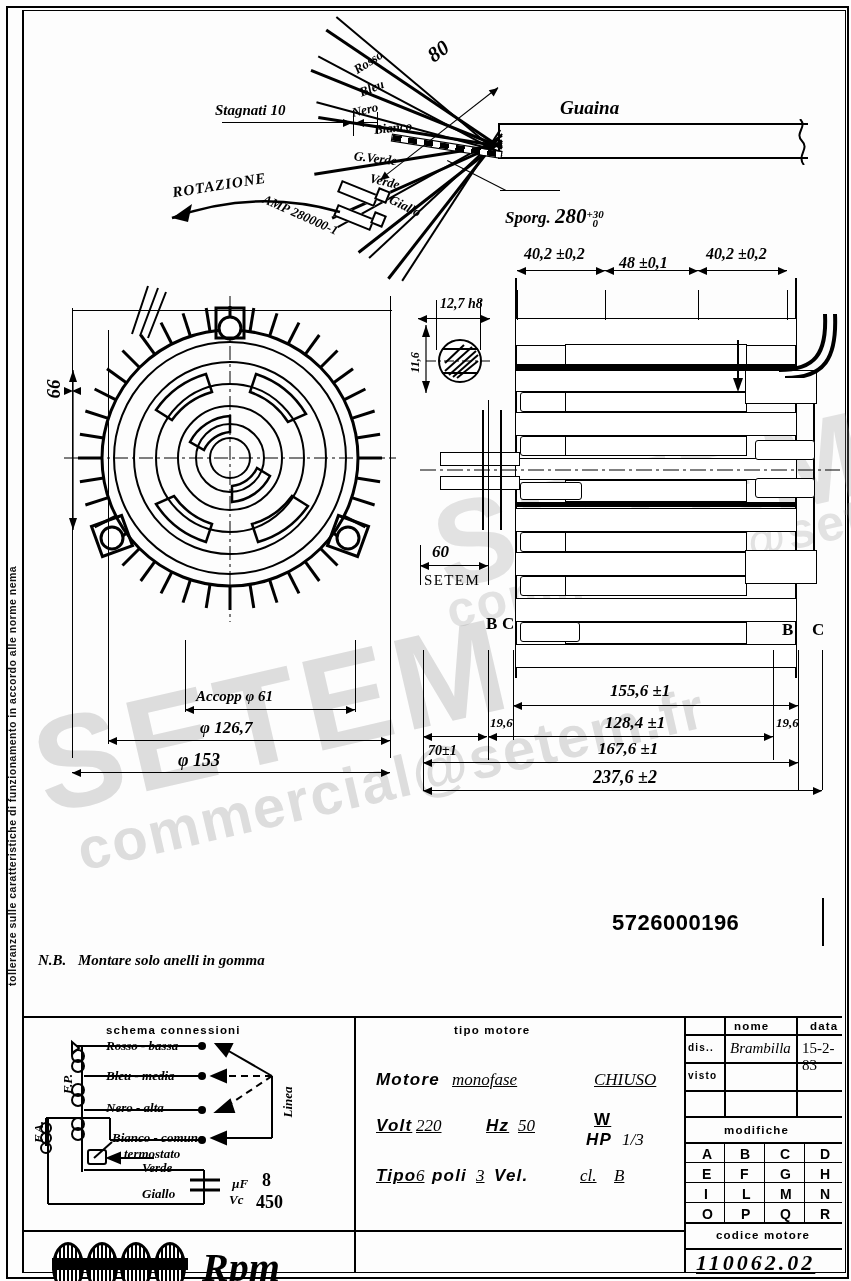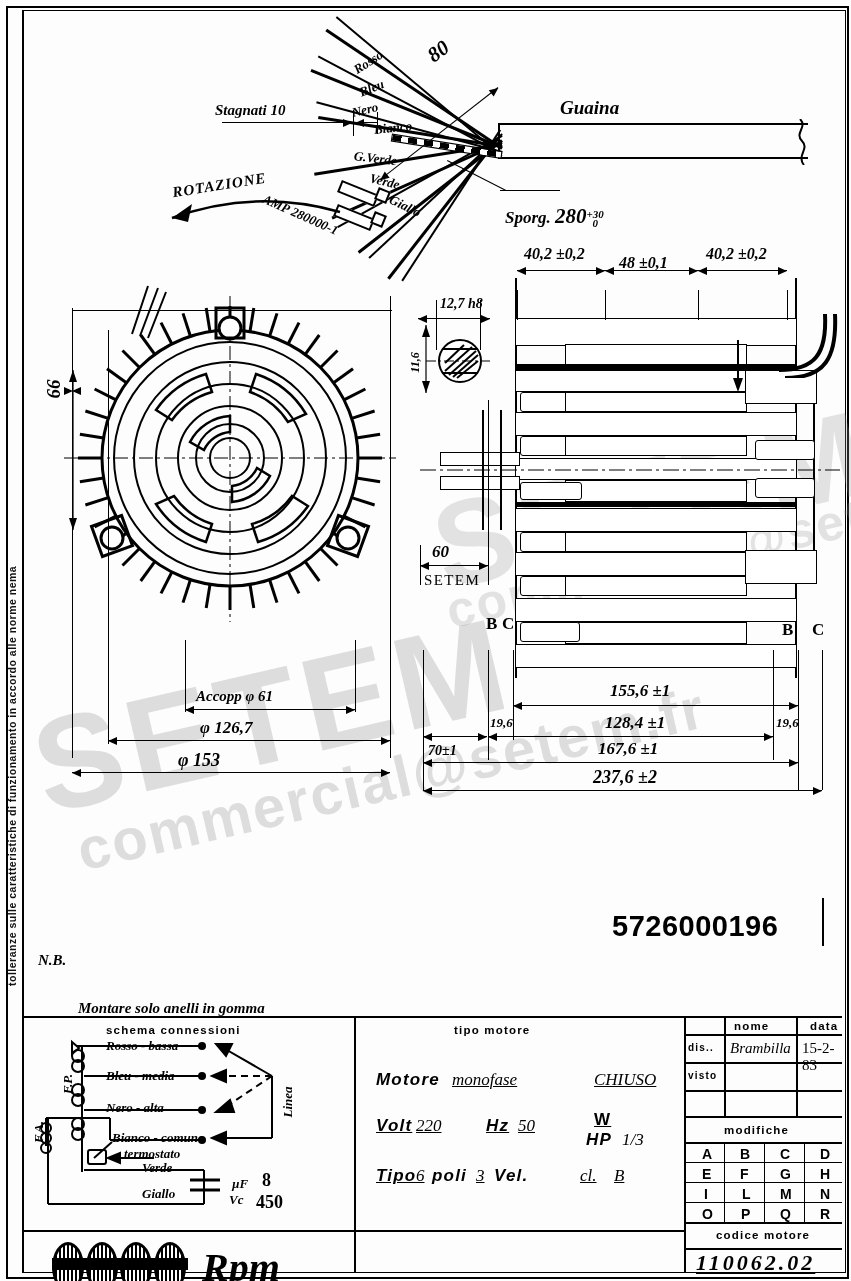--- a/index.html
+++ b/index.html
@@ -72,21 +72,21 @@
   #sect{position:absolute;left:420px;top:260px;width:420px;height:420px;}
   .slab{position:absolute;border:1.6px solid #000;background:#fff;}
   .sfill{position:absolute;background:#000;}
 
   
   #tb{position:absolute;left:24px;top:1016px;width:818px;height:254px;border-top:2px solid #000;}
   .tbl{position:absolute;background:#000;}
   .tbh{position:absolute;font-size:11.5px;font-weight:bold;letter-spacing:1.2px;}
   .tbv{position:absolute;font-family:Liberation Serif, serif;font-style:italic;}
 
-  .partno{position:absolute;left:612px;top:910px;font-size:29px;font-weight:bold;letter-spacing:.5px;}
+  .partno{position:absolute;left:612px;top:910px;font-size:22px;font-weight:bold;letter-spacing:.5px;}
 
   .nb{position:absolute;font-family:"Liberation Serif",serif;font-style:italic;font-weight:bold;}
   .faint{color:#b9b9b9;}
 
   .schem-lbl{position:absolute;font-family:"Liberation Serif",serif;font-style:italic;font-weight:bold;font-size:13px;white-space:nowrap;}
 
   .logo-coil{position:absolute;width:26px;height:44px;border:3px solid #000;border-radius:50%;background:
     repeating-linear-gradient(90deg,#000 0 2px,#fff 2px 4px);}
   .rpm{position:absolute;font-family:"Liberation Serif",serif;font-style:italic;font-weight:bold;font-size:40px;}
 </style>
@@ -406,21 +406,21 @@
   <div class="dim" style="left:423px;top:736px;width:64px;"></div>
   <div class="lbl hand" style="left:428px;top:743px;font-size:14px;">70±1</div>
 
   <div class="dim" style="left:423px;top:790px;width:399px;"></div>
   <div class="lbl hand" style="left:593px;top:767px;font-size:18px;">237,6 ±2</div>
 
   <div class="partno">5726000196</div>
   <div class="ln vln" style="left:822px;top:898px;height:48px;width:2px;"></div>
 
   <div class="nb" style="left:38px;top:952px;font-size:15px;">N.B.</div>
-  <div class="nb" style="left:78px;top:952px;font-size:15px;margin-top:48px;">Montare solo anelli in gomma</div>
+  <div class="nb" style="left:78px;top:952px;font-size:15px;">Montare solo anelli in gomma</div>
 
   <div id="tb">
 
     <div class="tbl vln" style="left:330px;top:0;width:2px;height:212px;"></div>
     <div class="tbl vln" style="left:660px;top:0;width:2px;height:254px;"></div>
 
     <div class="tbl hln" style="left:0;top:212px;width:660px;height:2px;"></div>
     <div class="tbl hln" style="left:660px;top:16px;width:158px;height:1.5px;"></div>
     <div class="tbl hln" style="left:660px;top:44px;width:158px;height:1.5px;"></div>
     <div class="tbl hln" style="left:660px;top:72px;width:158px;height:1.5px;"></div>

